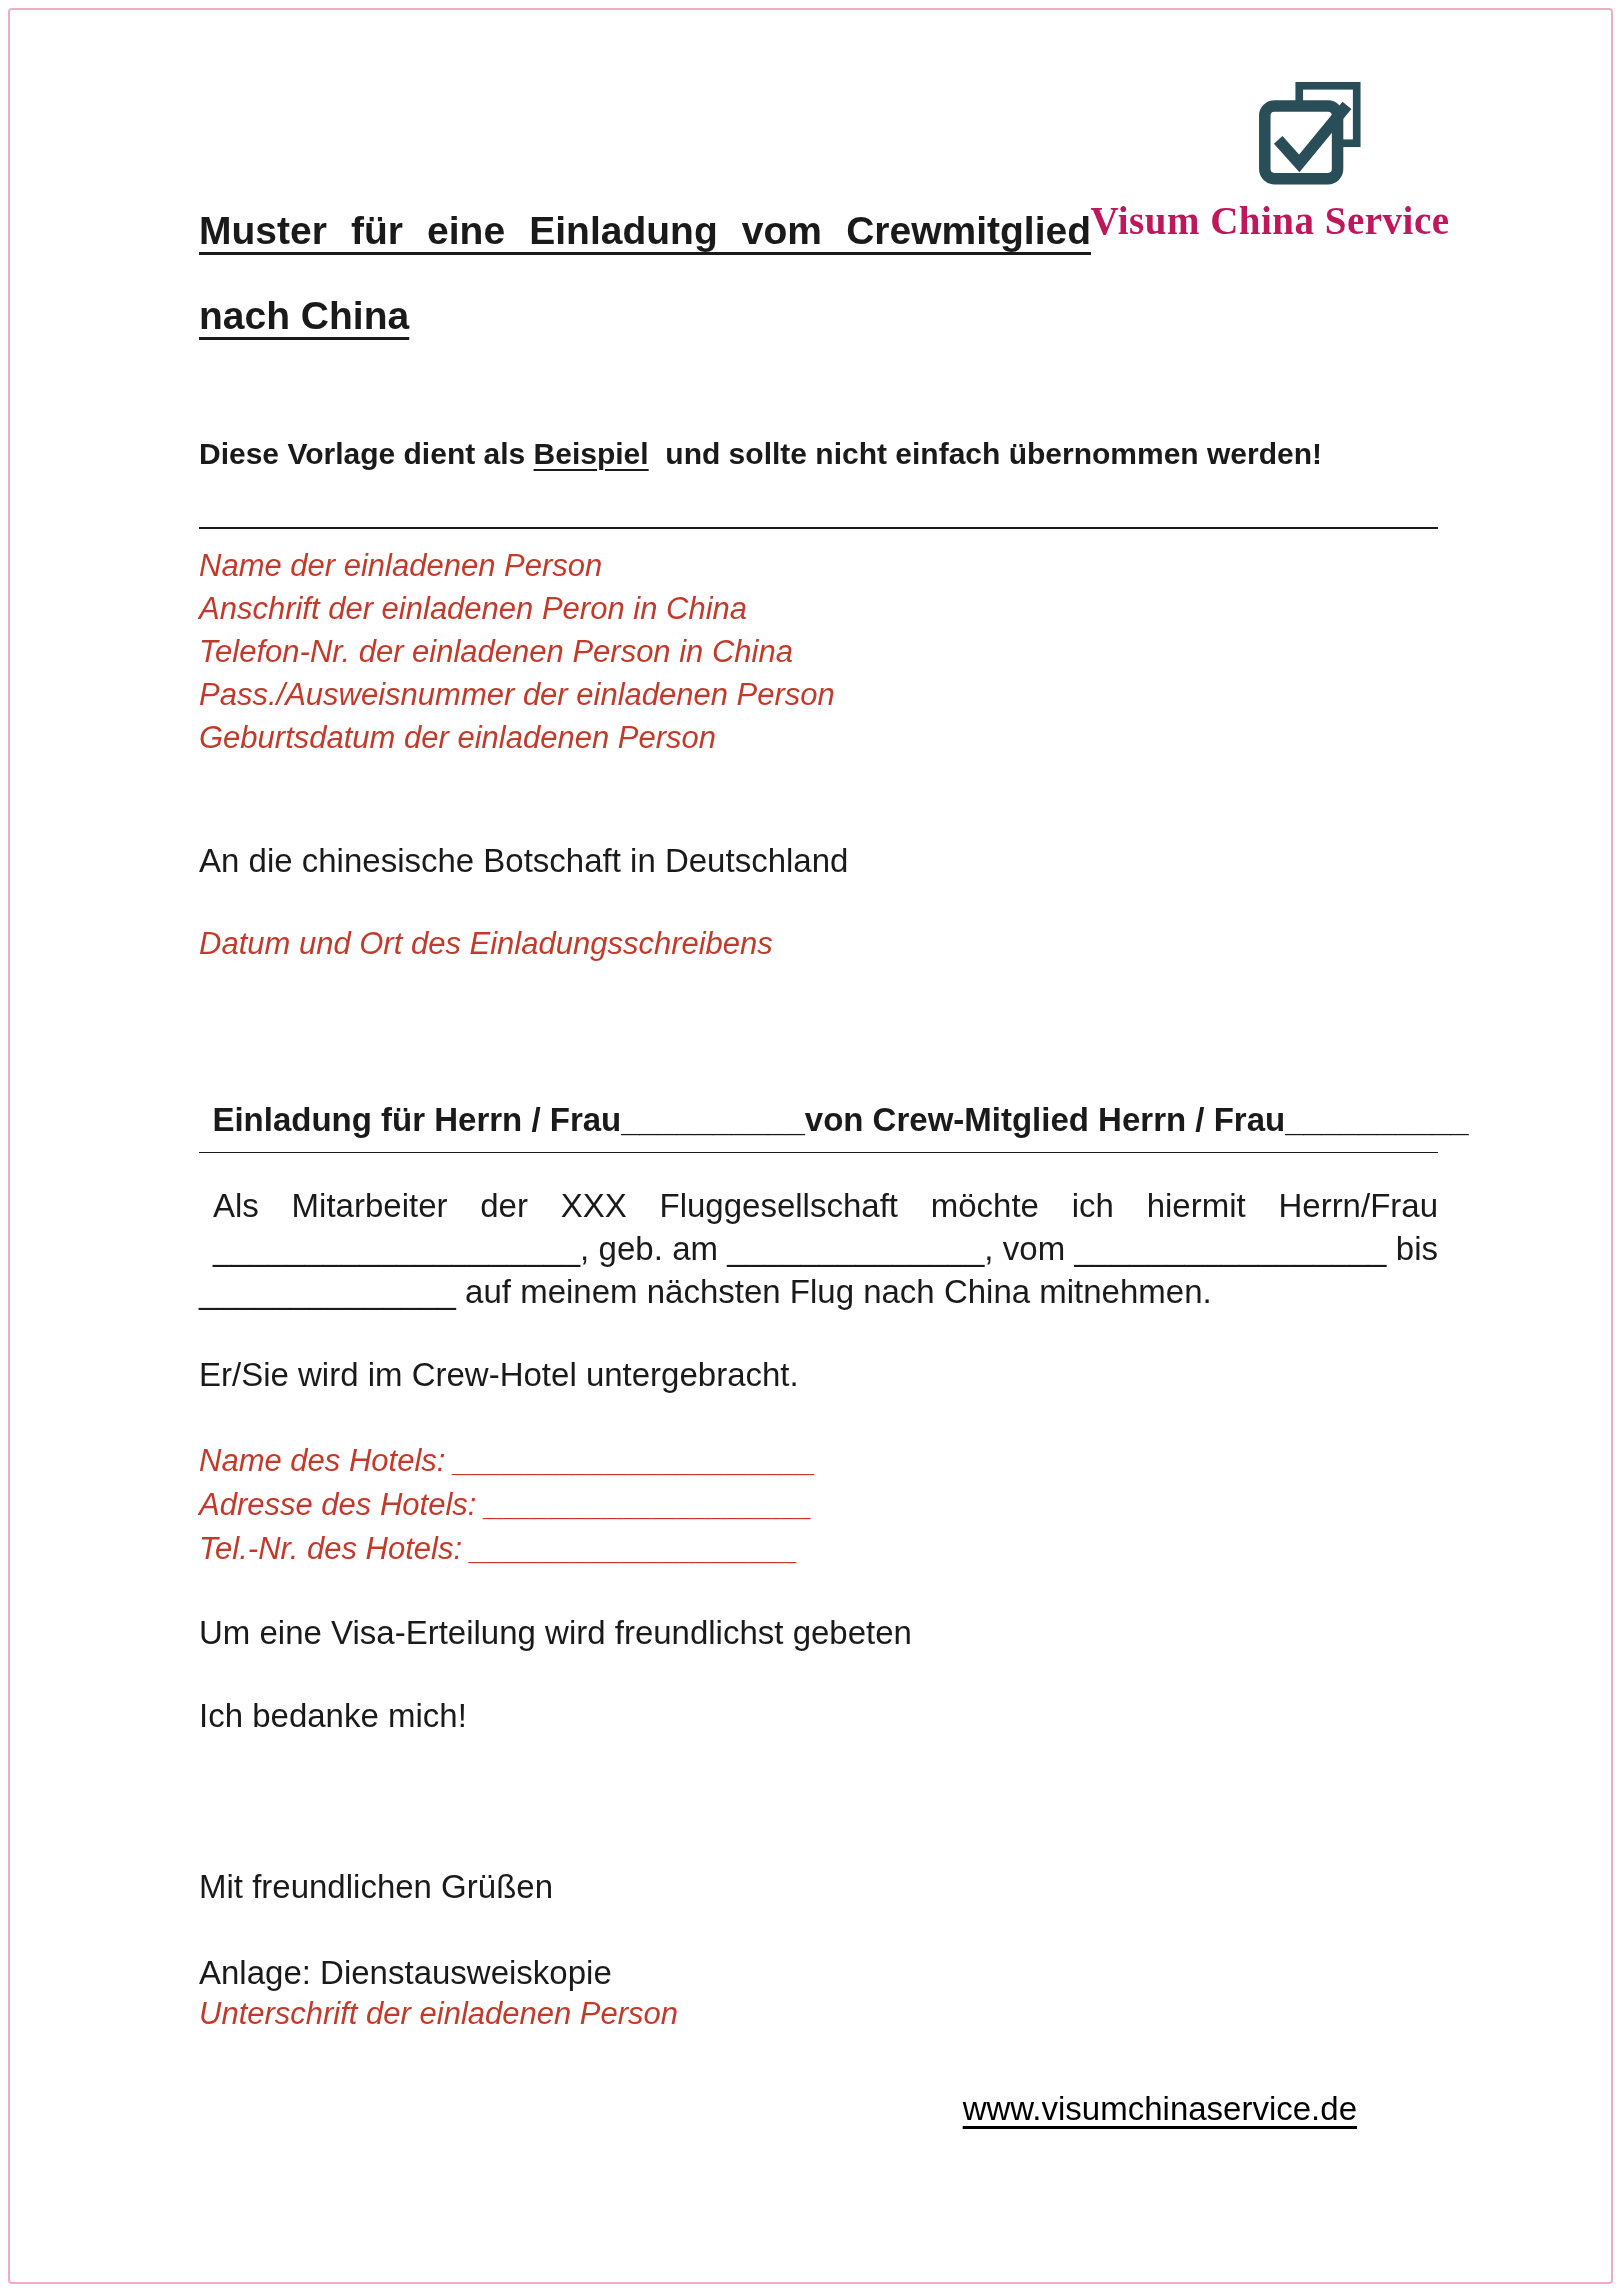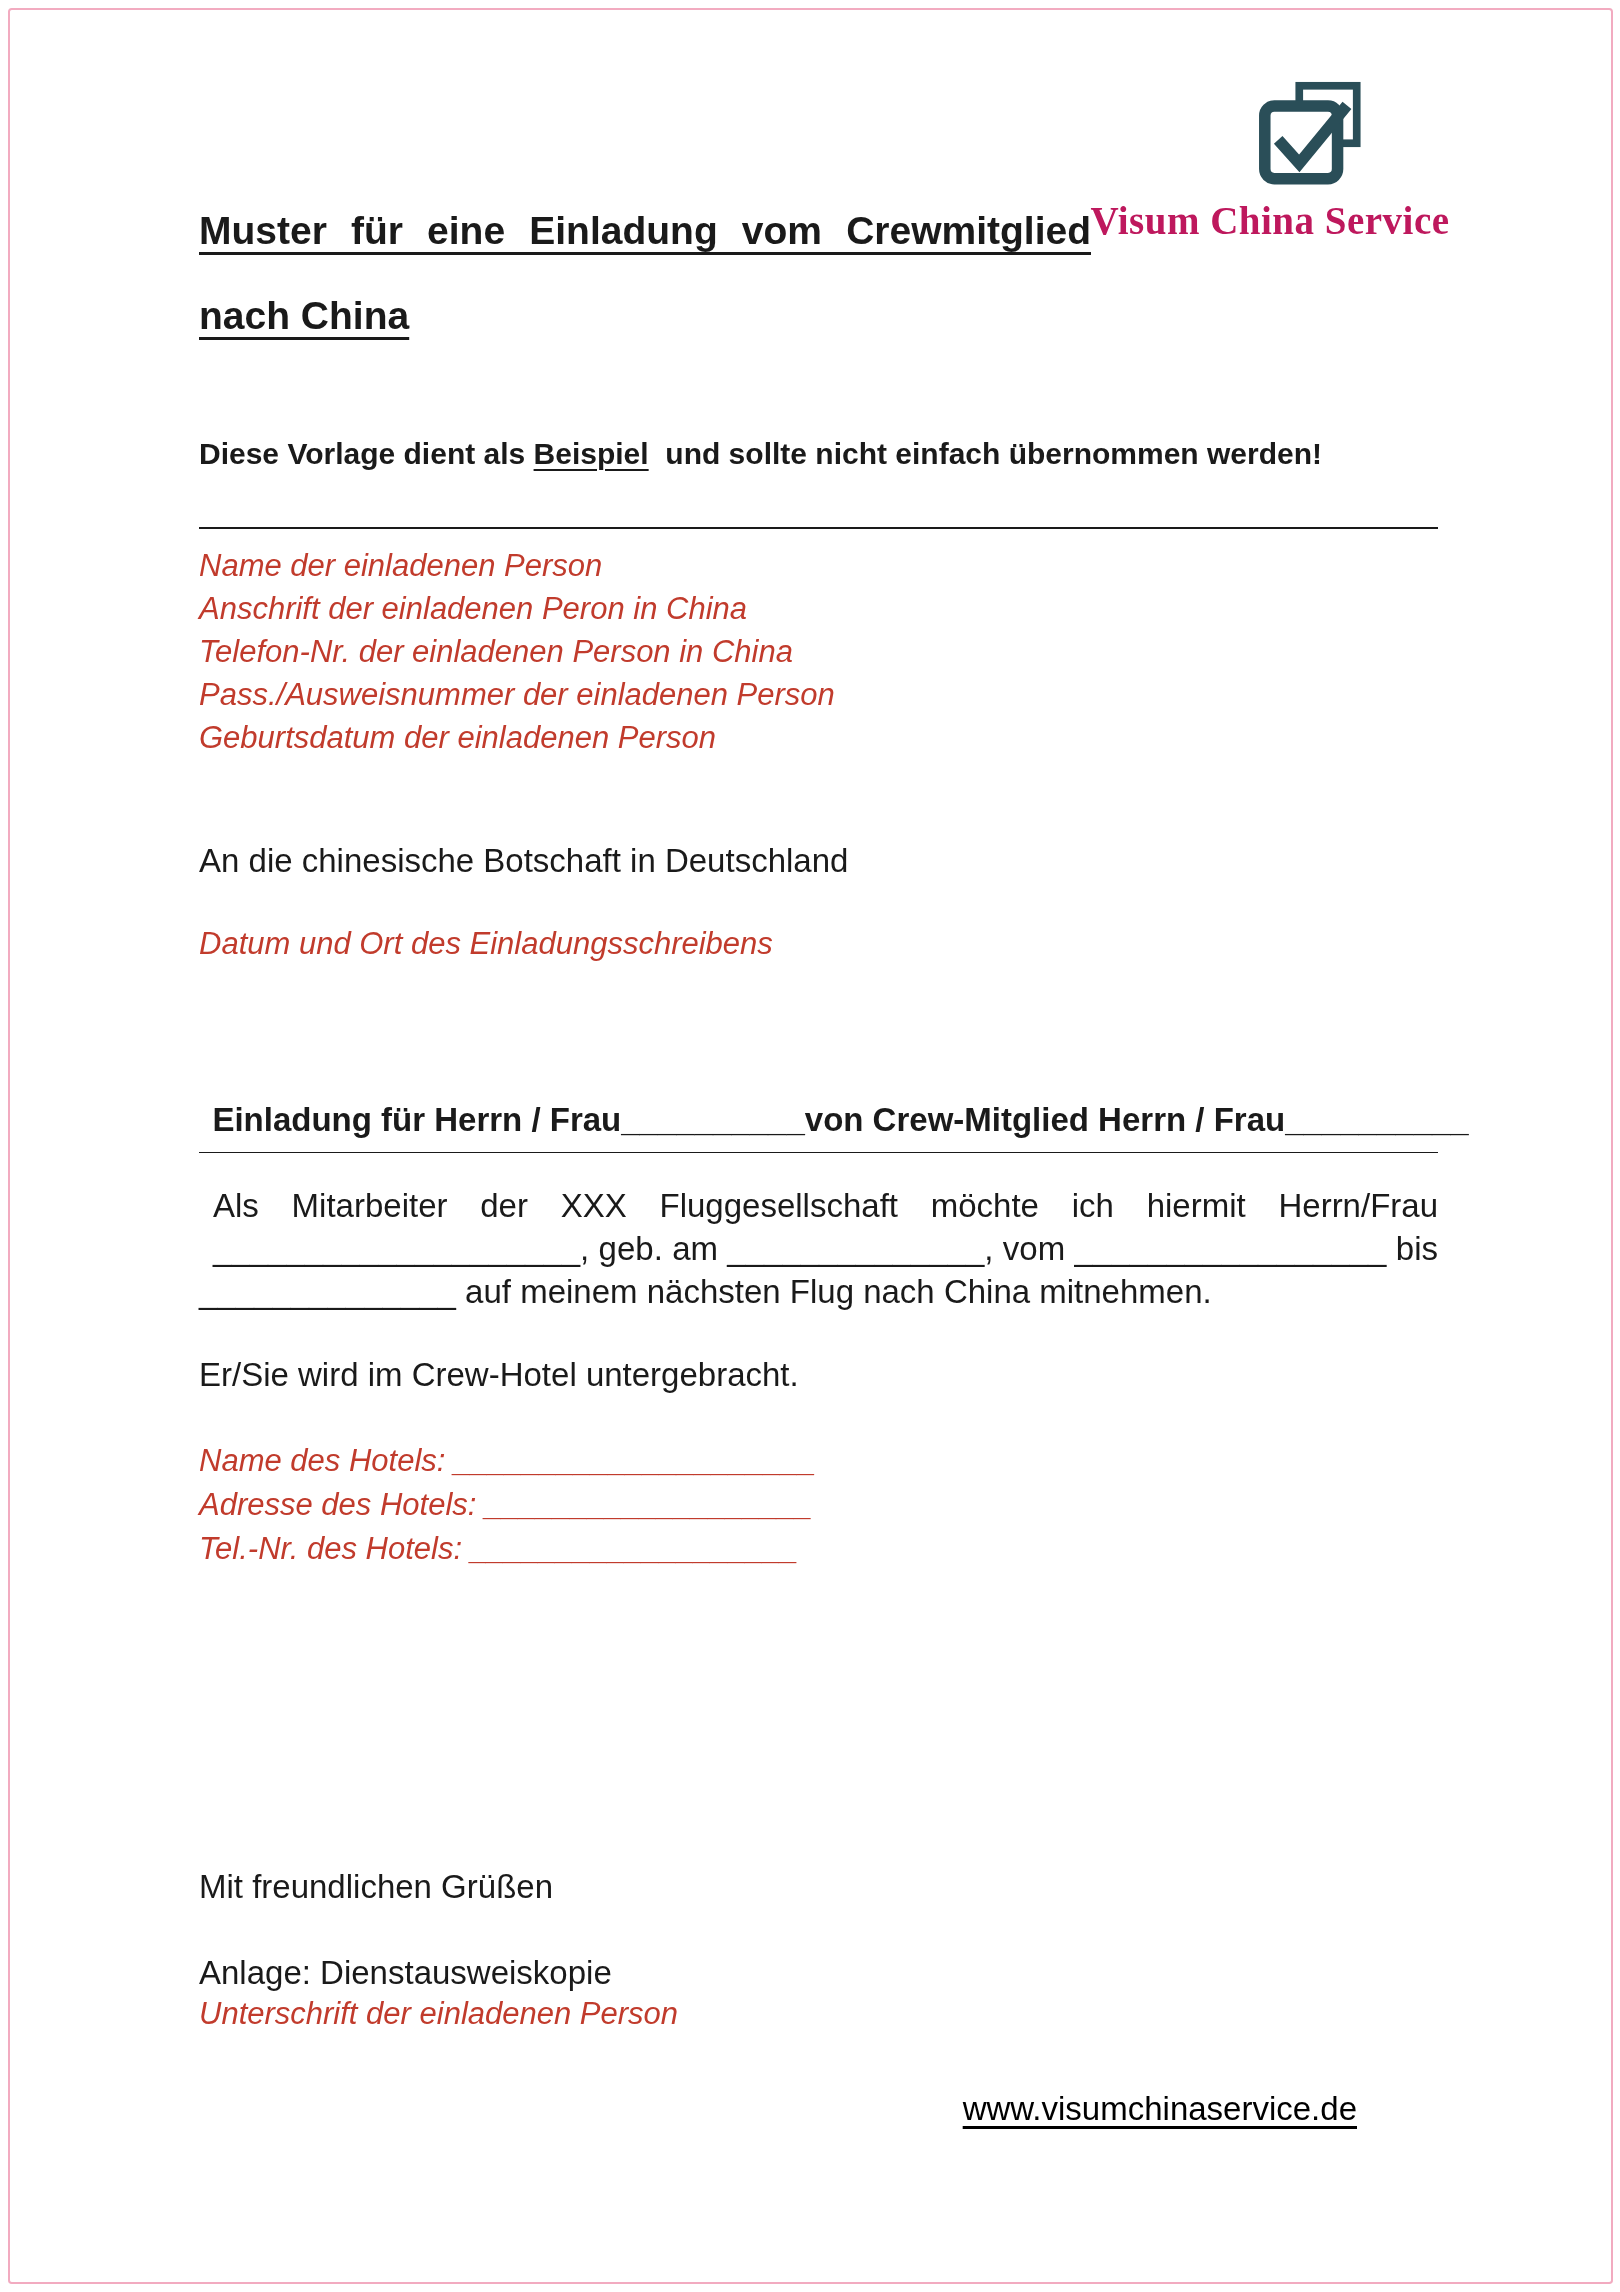--- a/index.html
+++ b/index.html
@@ -126,20 +126,22 @@
   </div>
 
   <div class="abs crew">Er/Sie wird im Crew-Hotel untergebracht.</div>
 
   <div class="abs red hotel-block">
     <div>Name des Hotels: _____________________</div>
     <div>Adresse des Hotels: ___________________</div>
     <div>Tel.-Nr. des Hotels: ___________________</div>
   </div>
 
+  <div class="abs visa">Um eine Visa-Erteilung wird freundlichst gebeten</div>
+  <div class="abs thanks">Ich bedanke mich!</div>
   <div class="abs closing">Mit freundlichen Grüßen</div>
   <div class="abs attach">Anlage: Dienstausweiskopie</div>
   <div class="abs red sig">Unterschrift der einladenen Person</div>
 
   <div class="abs web">
     <a href="#">www.visumchinaservice.de</a>
   </div>
 </div>
 
 

